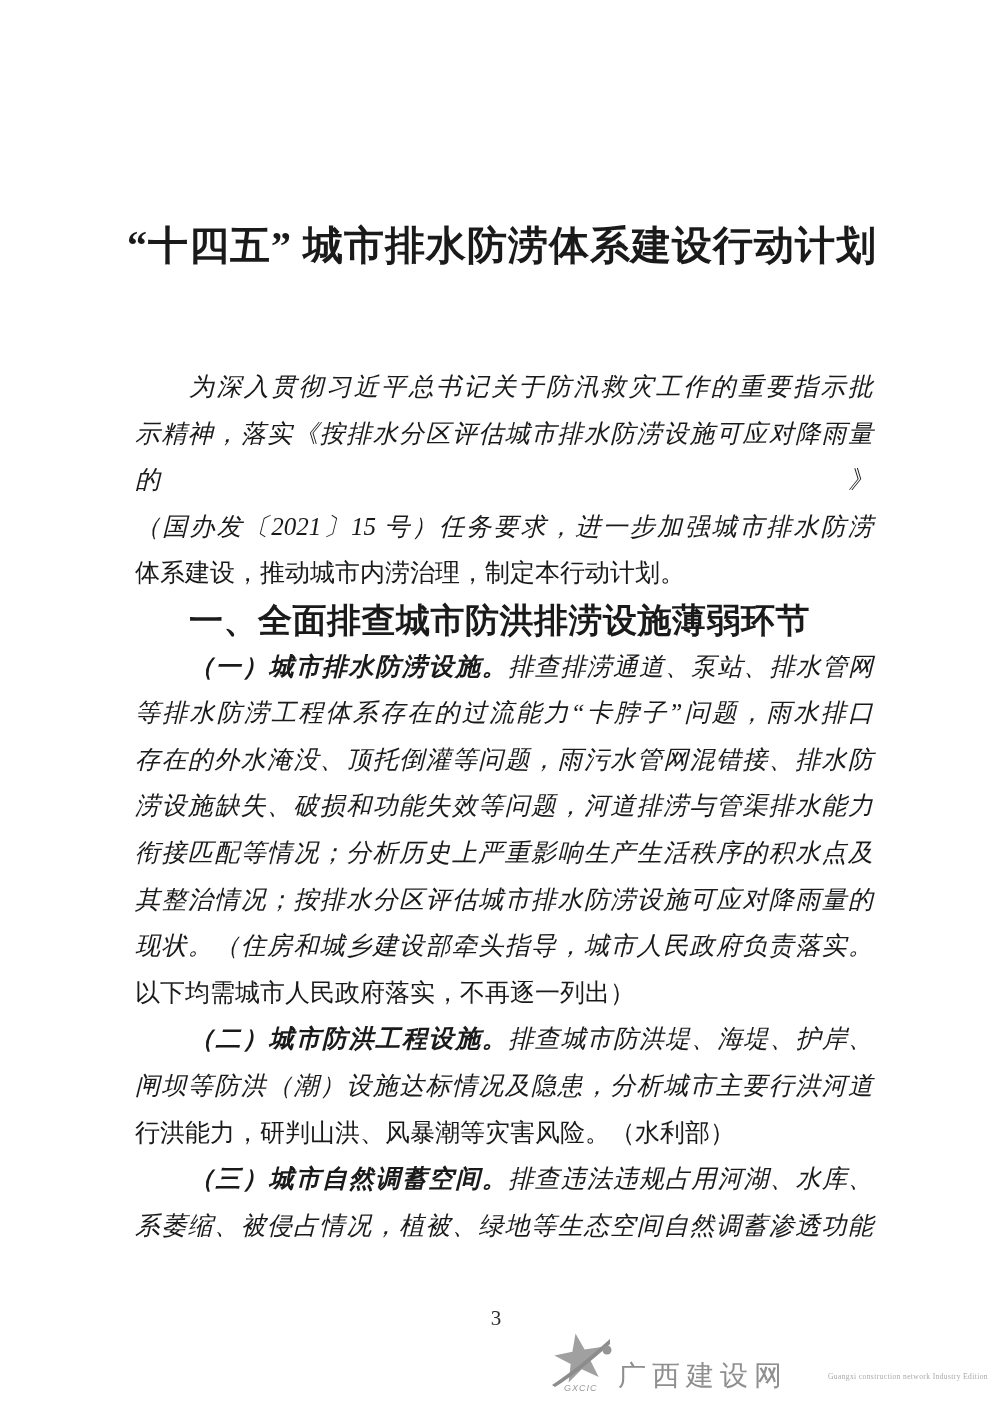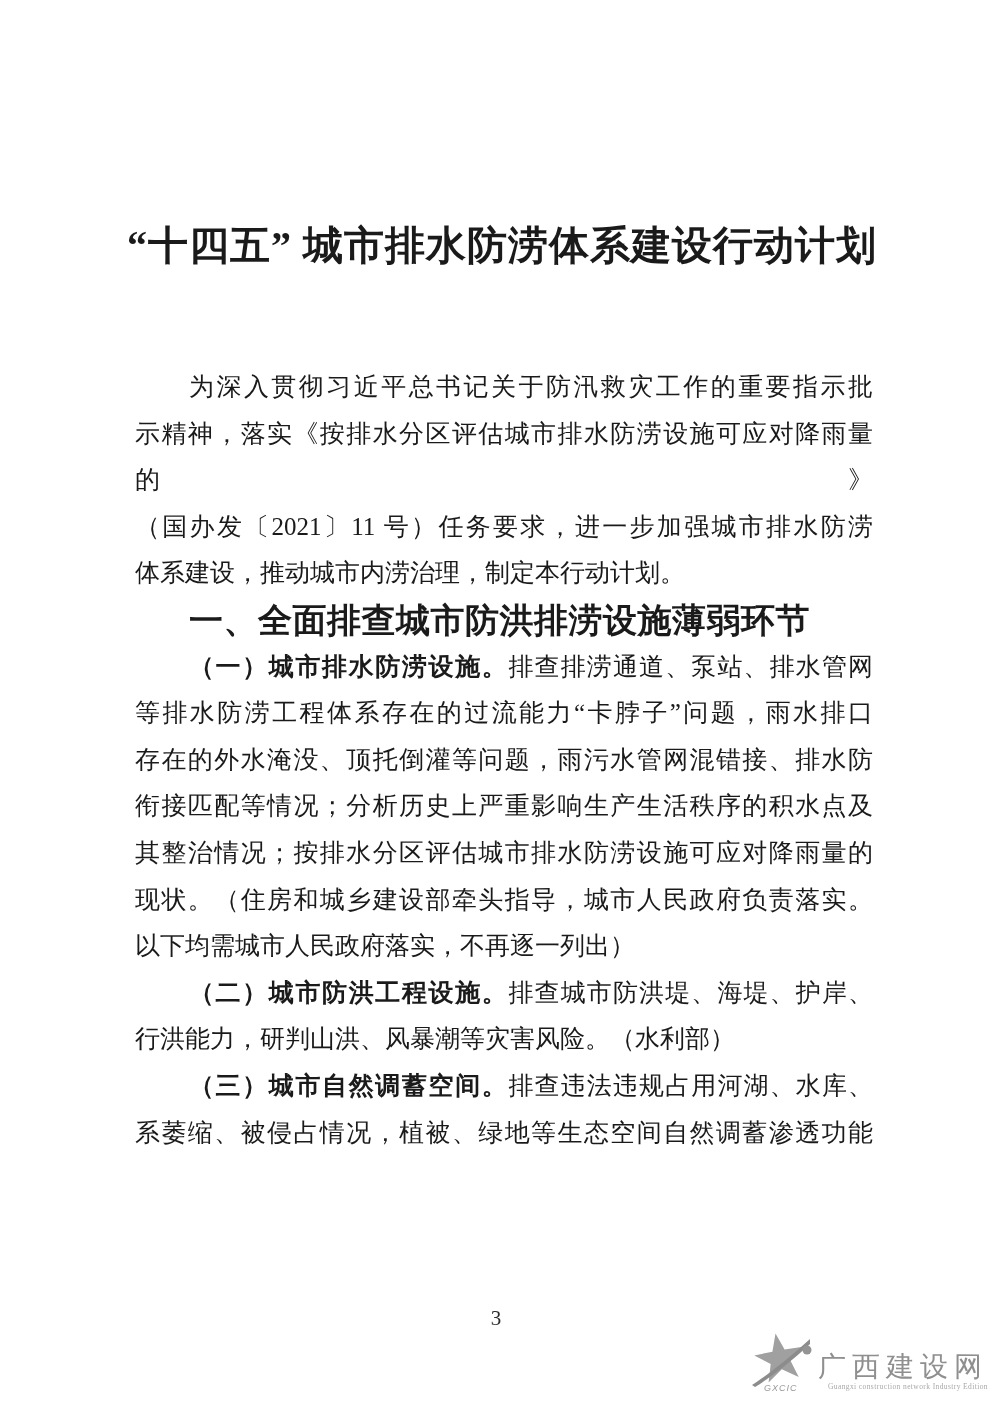--- a/index.html
+++ b/index.html
@@ -35,20 +35,21 @@
     width: 738px;
     font-size: 25px;
     line-height: 46.6px;
   }
   .line {
     text-align: left;
   }
   .line.fill {
     text-align: justify;
     text-align-last: justify;
+    font-style: italic;
   }
   .line.indent {
     text-indent: 54px;
   }
   .para.heading .line {
     font-family: "Liberation Sans", "DejaVu Sans", sans-serif;
     font-weight: bold;
     font-size: 34px;
     letter-spacing: 0.5px;
   }
@@ -74,23 +75,24 @@
     color: #8f8f8f;
   }
   .wm-logo {
     width: 64px;
     height: 68px;
     margin-right: 4px;
     flex: 0 0 auto;
   }
   .wm-textcol {
     display: flex;
-    flex-direction: column;
-    align-items: flex-end;
+    flex-direction: row;
+    align-items: center;
     padding-bottom: 6px;
+    gap: 40px;
   }
   .wm-name {
     font-size: 28px;
     line-height: 30px;
     letter-spacing: 6px;
     color: #8f8f8f;
     font-weight: normal;
     white-space: nowrap;
   }
   .wm-caption {
@@ -106,37 +108,39 @@
 <body>
 
 <div class="page">
 
   <div class="doc-title">“十四五” 城市排水防涝体系建设行动计划</div>
 
   <div class="doc-body">
       <div class="para body">
         <div class="line fill indent">为深入贯彻习近平总书记关于防汛救灾工作的重要指示批</div>
         <div class="line fill">示精神，落实《按排水分区评估城市排水防涝设施可应对降雨量的》</div>
-        <div class="line fill">（国办发〔2021〕11 号）任务要求，进一步加强城市排水防涝</div>
+        <div class="line fill">（国办发〔2021〕15 号）任务要求，进一步加强城市排水防涝</div>
         <div class="line">体系建设，推动城市内涝治理，制定本行动计划。</div>
       </div>
       <div class="para heading">
         <div class="line indent">一、全面排查城市防洪排涝设施薄弱环节</div>
       </div>
       <div class="para body">
         <div class="line fill indent"><span class="lead-bold">（一）城市排水防涝设施。</span>排查排涝通道、泵站、排水管网</div>
         <div class="line fill">等排水防涝工程体系存在的过流能力“卡脖子”问题，雨水排口</div>
         <div class="line fill">存在的外水淹没、顶托倒灌等问题，雨污水管网混错接、排水防</div>
+        <div class="line fill">涝设施缺失、破损和功能失效等问题，河道排涝与管渠排水能力</div>
         <div class="line fill">衔接匹配等情况；分析历史上严重影响生产生活秩序的积水点及</div>
         <div class="line fill">其整治情况；按排水分区评估城市排水防涝设施可应对降雨量的</div>
         <div class="line fill">现状。（住房和城乡建设部牵头指导，城市人民政府负责落实。</div>
         <div class="line">以下均需城市人民政府落实，不再逐一列出）</div>
       </div>
       <div class="para body">
         <div class="line fill indent"><span class="lead-bold">（二）城市防洪工程设施。</span>排查城市防洪堤、海堤、护岸、</div>
+        <div class="line fill">闸坝等防洪（潮）设施达标情况及隐患，分析城市主要行洪河道</div>
         <div class="line">行洪能力，研判山洪、风暴潮等灾害风险。（水利部）</div>
       </div>
       <div class="para body">
         <div class="line fill indent"><span class="lead-bold">（三）城市自然调蓄空间。</span>排查违法违规占用河湖、水库、</div>
         <div class="line fill">系萎缩、被侵占情况，植被、绿地等生态空间自然调蓄渗透功能</div>
       </div>
     </div>
 
   <div class="page-number">3</div>
 

